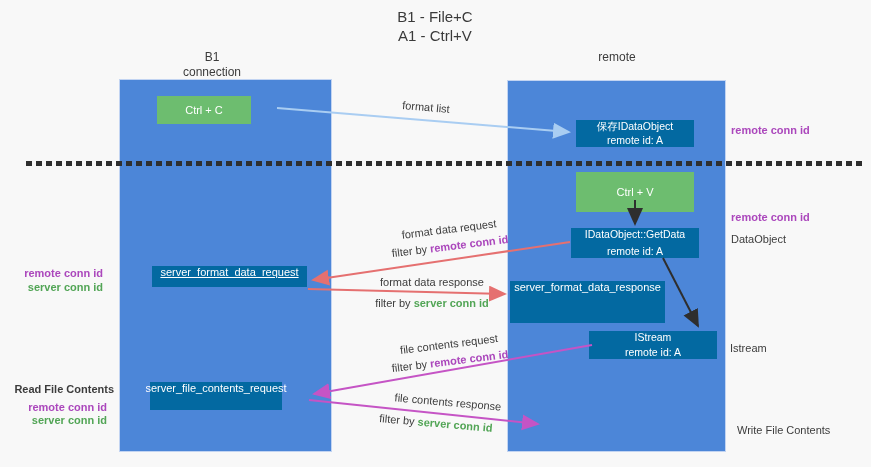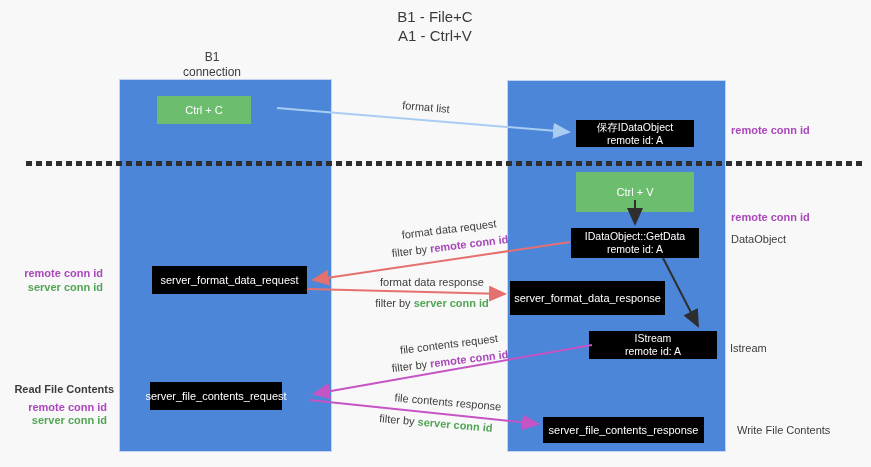--- a/index.html
+++ b/index.html
@@ -11,21 +11,21 @@
 
   .page-title{position:absolute;left:335px;top:7px;width:200px;text-align:center;
     font-size:15px;line-height:19px;color:#3a3a3a;z-index:3;}
 
   .dashed-line{position:absolute;left:26px;top:161px;width:840px;height:5px;z-index:2;
     background:repeating-linear-gradient(to right,#2e2e2e 0 6px,transparent 6px 10px);}
 
   .box{position:absolute;display:flex;flex-direction:column;align-items:center;justify-content:center;
     color:#ffffff;font-size:11px;line-height:13px;text-align:center;z-index:4;box-sizing:border-box;}
   .box.green{background:#6dbd6f;}
-  .box.orange{background:#000000;}
+  .box.orange{background:#0369a1;justify-content:space-between;}
   .box .l2{font-size:10.5px;}
 
   .arrow-label{position:absolute;width:220px;text-align:center;font-size:11px;color:#3c3c3c;z-index:3;white-space:nowrap;}
   .tilt-up{transform:rotate(-7deg);}
   .tilt-dn{transform:rotate(5deg);}
   .purple{color:#ab47bc;font-weight:bold;}
   .greentx{color:#52a556;font-weight:bold;}
   .filter-part{margin-left:3px;}
 
   .side-label{position:absolute;font-size:11px;color:#3c3c3c;z-index:3;white-space:nowrap;}
@@ -43,20 +43,21 @@
   <div class="page-title">
     <div>B1 - File+C</div>
     <div>A1 - Ctrl+V</div>
   </div>
 
   <div class="lane-header" style="left:132px;top:50px;width:160px;">
     <div>B1</div>
     <div>connection</div>
   </div>
   <div class="lane-header" style="left:537px;top:50px;width:160px;">
+    <div>remote</div>
   </div>
 
   <div class="lane" style="left:119px;top:79px;width:213px;height:373px;"></div>
   <div class="lane" style="left:507px;top:80px;width:219px;height:372px;"></div>
 
   <div class="dashed-line"></div>
 
   <div class="box green" style="left:157px;top:96px;width:94px;height:28px;">
     <div>Ctrl + C</div>
   </div>
@@ -68,40 +69,37 @@
 
   <div class="box green" style="left:576px;top:172px;width:118px;height:40px;">
     <div>Ctrl + V</div>
   </div>
 
   <div class="box orange" style="left:571px;top:228px;width:128px;height:30px;">
     <div class="l2">IDataObject::GetData</div>
     <div class="l2">remote id: A</div>
   </div>
 
-  <div class="box orange" style="left:152px;top:266px;width:155px;height:28px;">
+  <div class="box orange" style="left:152px;top:266px;width:155px;height:21px;text-decoration:underline;">
     <div>server_format_data_request</div>
   </div>
 
-  <div class="box orange" style="left:510px;top:281px;width:155px;height:34px;">
+  <div class="box orange" style="left:510px;top:281px;width:155px;height:42px;">
     <div>server_format_data_response</div>
   </div>
 
   <div class="box orange" style="left:589px;top:331px;width:128px;height:28px;">
     <div class="l2">IStream</div>
     <div class="l2">remote id: A</div>
   </div>
 
   <div class="box orange" style="left:150px;top:382px;width:132px;height:28px;">
     <div>server_file_contents_request</div>
   </div>
 
-  <div class="box orange" style="left:543px;top:417px;width:161px;height:26px;">
-    <div>server_file_contents_response</div>
-  </div>
 
   <div class="arrow-label tilt-dn" style="left:316px;top:101px;">format list</div>
 
   <div class="arrow-label tilt-up" style="left:339px;top:223px;">format data request</div>
   <div class="arrow-label tilt-up" style="left:340px;top:240px;">
     <span>filter by</span><span class="purple filter-part">remote conn id</span>
   </div>
 
   <div class="arrow-label" style="left:322px;top:276px;">format data response</div>
   <div class="arrow-label" style="left:322px;top:297px;">

